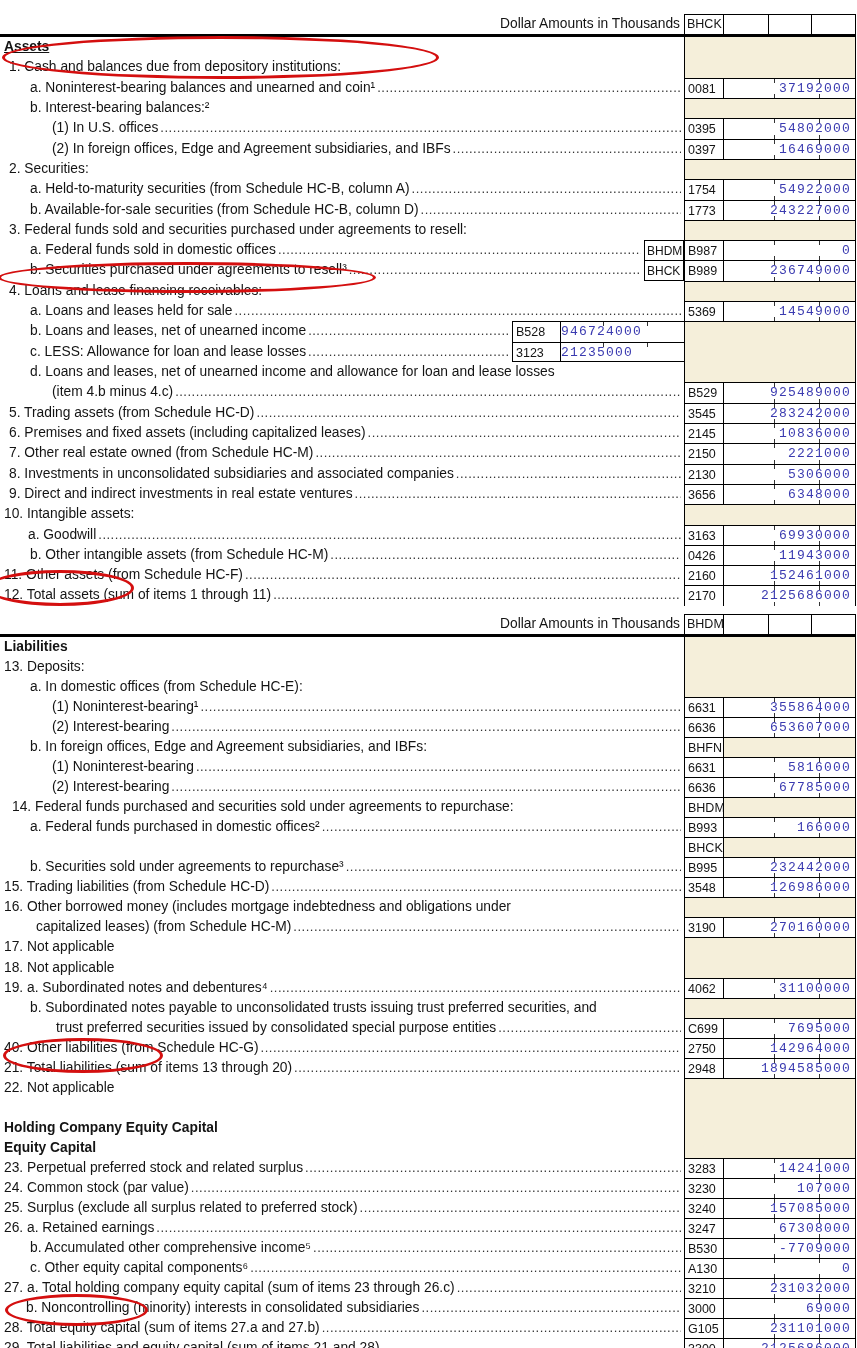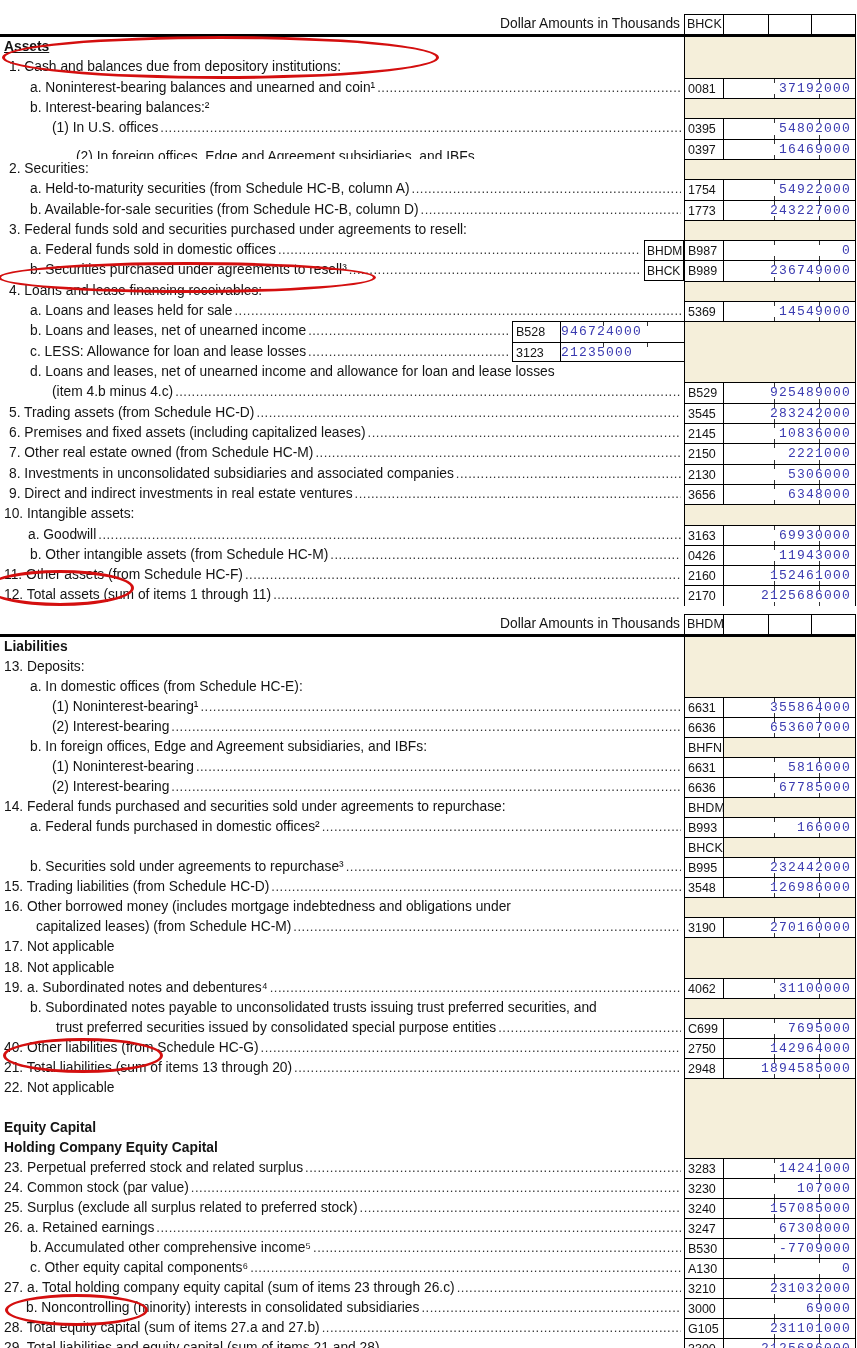--- a/index.html
+++ b/index.html
@@ -111,21 +111,21 @@
           <span class="txt" style="padding-left: 52px;">(1) In U.S. offices</span>
           <span class="leader">........................................................................................................................................................................................................</span>
         </div>
         <div class="tarea">
           <div class="code bt">0395</div>
           <div class="val bt">54802000</div>
         </div>
       </div>
       <div class="row s1">
         <div class="lbl">
-          <span class="txt" style="padding-left: 76px; margin-top: 8px;">(2) In foreign offices, Edge and Agreement subsidiaries, and IBFs</span>
+          <span class="txt" style="padding-left: 52px;">(2) In foreign offices, Edge and Agreement subsidiaries, and IBFs</span>
           <span class="leader">........................................................................................................................................................................................................</span>
         </div>
         <div class="tarea">
           <div class="code bt">0397</div>
           <div class="val bt">16469000</div>
         </div>
       </div>
       <div class="row s1">
         <div class="lbl">
           <span class="txt" style="padding-left: 9px;">2. Securities:</span>
@@ -417,21 +417,21 @@
           <span class="txt" style="padding-left: 52px;">(2) Interest-bearing</span>
           <span class="leader">........................................................................................................................................................................................................</span>
         </div>
         <div class="tarea">
           <div class="code bt">6636</div>
           <div class="val bt">67785000</div>
         </div>
       </div>
       <div class="row s2">
         <div class="lbl">
-          <span class="txt" style="padding-left: 4px;">14. Federal funds purchased and securities sold under agreements to repurchase:</span>
+          <span class="txt" style="padding-left: 12px;">14. Federal funds purchased and securities sold under agreements to repurchase:</span>
         </div>
         <div class="tarea">
           <div class="code bt">BHDM</div>
           <div class="bval bt"></div>
         </div>
       </div>
       <div class="row s2">
         <div class="lbl">
           <span class="txt" style="padding-left: 30px;">a. Federal funds purchased in domestic offices²</span>
           <span class="leader">........................................................................................................................................................................................................</span>
@@ -563,29 +563,29 @@
       <div class="row s2">
         <div class="lbl">
           <span class="txt" style="padding-left: 4px;"></span>
         </div>
         <div class="tarea">
           <div class="bfull"></div>
         </div>
       </div>
       <div class="row s2">
         <div class="lbl">
+          <span class="txt b" style="padding-left: 4px;">Holding Company Equity Capital</span>
+        </div>
+        <div class="tarea">
+          <div class="bfull"></div>
+        </div>
+      </div>
+      <div class="row s2">
+        <div class="lbl">
           <span class="txt b" style="padding-left: 4px;">Equity Capital</span>
-        </div>
-        <div class="tarea">
-          <div class="bfull"></div>
-        </div>
-      </div>
-      <div class="row s2">
-        <div class="lbl">
-          <span class="txt b" style="padding-left: 4px;">Holding Company Equity Capital</span>
         </div>
         <div class="tarea">
           <div class="bfull"></div>
         </div>
       </div>
       <div class="row s2">
         <div class="lbl">
           <span class="txt" style="padding-left: 4px;">23. Perpetual preferred stock and related surplus</span>
           <span class="leader">........................................................................................................................................................................................................</span>
         </div>

